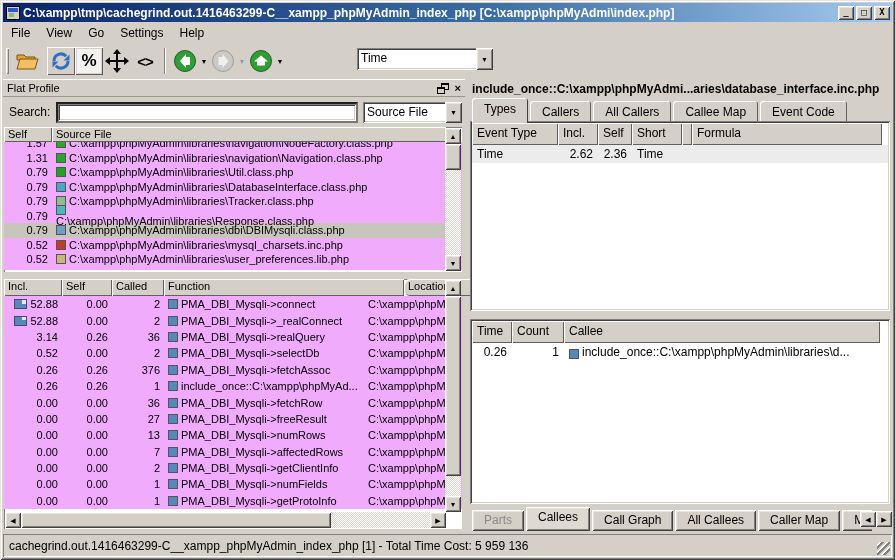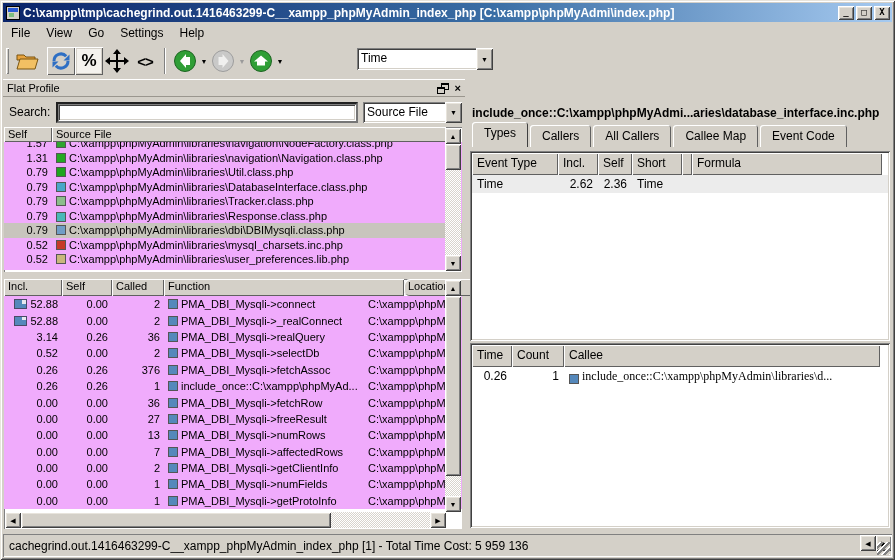--- a/index.html
+++ b/index.html
@@ -37,21 +37,21 @@
   .tb-caret { width:10px; height:28px; display:flex; align-items:center; justify-content:center; flex:none; }
   .caret-glyph { font-size:7px; line-height:7px; }
   .pct-glyph { font-size:17px; font-weight:bold; background:#f4f2ee; width:24px; height:24px; text-align:center; line-height:24px; }
   .angle-glyph { font-size:15px; font-weight:bold; letter-spacing:-1px; }
   #evt-combo { position:absolute; left:354px; top:5px; width:136px; height:22px; background:#fff; display:flex; }
   #evt-combo .combo-text { flex:1; padding:3px 4px; font-size:12px; }
   .combo-btn { width:17px; height:100%; display:flex; align-items:center; justify-content:center; font-size:7px; }
 
   
   #left-panel  { position:absolute; left:3px;  top:79px; width:462px; height:452px; }
-  #right-panel { position:absolute; left:468px; top:79px; width:424px; height:453px;margin-top:24px; }
+  #right-panel { position:absolute; left:468px; top:79px; width:424px; height:453px; }
 
   
   #fp-header { position:absolute; left:0; top:0; width:462px; height:18px; display:flex; align-items:center;
                border-bottom:1px solid #9a968e; border-top:1px solid #fff; padding:0 4px; }
   #fp-title { flex:1; }
   .dock-icon { width:12px; height:11px; margin-left:5px; position:relative; }
   .dock-icon .sq1 { position:absolute; right:0; top:0; width:8px; height:7px; border:1px solid #000; border-top-width:2px; background:transparent; }
   .dock-icon .sq2 { position:absolute; left:0; bottom:0; width:8px; height:7px; border:1px solid #000; border-top-width:2px; background:#d4d0c8; }
   .close-glyph { font-size:11px; font-weight:bold; margin-left:6px; line-height:11px; }
 
@@ -285,21 +285,21 @@
             </div>
             <div class="lv-row" style="height: 14.5px;">
               <div class="cell num" style="width: 48px;">0.79</div>
               <div class="cell" style="width: 394px; display: flex; align-items: center;">
                 <span class="sq-icon" style="background: rgb(140, 189, 140);"></span>
                 <span>C:\xampp\phpMyAdmin\libraries\Tracker.class.php</span>
               </div>
             </div>
             <div class="lv-row" style="height: 14.5px;">
               <div class="cell num" style="width: 48px;">0.79</div>
-              <div class="cell" style="width: 394px; display: flex; align-items: flex-end;">
+              <div class="cell" style="width: 394px; display: flex; align-items: flex-start; flex-direction: column;">
                 <span class="sq-icon" style="background: rgb(73, 184, 184);"></span>
                 <span>C:\xampp\phpMyAdmin\libraries\Response.class.php</span>
               </div>
             </div>
             <div class="lv-row selected" style="height: 14.5px;">
               <div class="cell num" style="width: 48px;">0.79</div>
               <div class="cell" style="width: 394px; display: flex; align-items: center;">
                 <span class="sq-icon" style="background: rgb(111, 157, 198);"></span>
                 <span>C:\xampp\phpMyAdmin\libraries\dbi\DBIMysqli.class.php</span>
               </div>
@@ -524,21 +524,21 @@
     <div id="rp-title">include_once::C:\xampp\phpMyAdmi...aries\database_interface.inc.php</div>
 
     <div class="tabbar" style="left:4px; top:18px; width:416px; height:26px;" id="top-tabbar">
         <div class="tab active">Types</div>
         <div class="tab">Callers</div>
         <div class="tab">All Callers</div>
         <div class="tab">Callee Map</div>
         <div class="tab">Event Code</div>
       </div>
 
-    <div class="panel-frame" style="left:2px; top:48px; width:420px; height:190px;">
+    <div class="panel-frame" style="left:2px; top:42px; width:420px; height:190px;">
       <div class="qt-head" id="types-head">
           <div class="hcell" style="width: 86px;">Event Type</div>
           <div class="hcell" style="width: 40px;">Incl.</div>
           <div class="hcell" style="width: 34px;">Self</div>
           <div class="hcell" style="width: 50px;">Short</div>
           <div class="hcell" style="width: 8px;"></div>
           <div class="hcell" style="width: 190px;">Formula</div>
         </div>
       <div id="types-rows">
           <div class="qt-row row-shade">
@@ -555,28 +555,36 @@
     <div class="panel-frame" style="left:2px; top:240px; width:420px; height:185px;">
       <div class="qt-head" id="callees-head">
           <div class="hcell" style="width: 40px;">Time</div>
           <div class="hcell" style="width: 52px;">Count</div>
           <div class="hcell" style="width: 316px;">Callee</div>
         </div>
       <div id="callees-rows">
           <div class="qt-row">
             <div class="cell num" style="width: 40px;">0.26</div>
             <div class="cell num" style="width: 52px;">1</div>
-            <div class="cell" style="width: 316px; display: flex; align-items: flex-end; font-family: Liberation Serif, serif;">
+            <div class="cell" style="width: 316px; display: flex; align-items: flex-end;">
               <span class="sq-icon" style="background: rgb(85, 136, 187);"></span>
               <span>include_once::C:\xampp\phpMyAdmin\libraries\d...</span>
             </div>
           </div>
         </div>
     </div>
 
+    <div class="tabbar btabbar" style="left:4px; top:426px; width:400px; height:26px; overflow:hidden;" id="bottom-tabbar">
+        <div class="tab disabled">Parts</div>
+        <div class="tab active">Callees</div>
+        <div class="tab">Call Graph</div>
+        <div class="tab">All Callees</div>
+        <div class="tab">Caller Map</div>
+        <div class="tab">Machine</div>
+      </div>
     <div class="tab-scroll" style="top:432px;">
       <div class="sb-btn">
           <span>◀</span>
         </div>
       <div class="sb-btn">
           <span>▶</span>
         </div>
     </div>
   </div>
 

